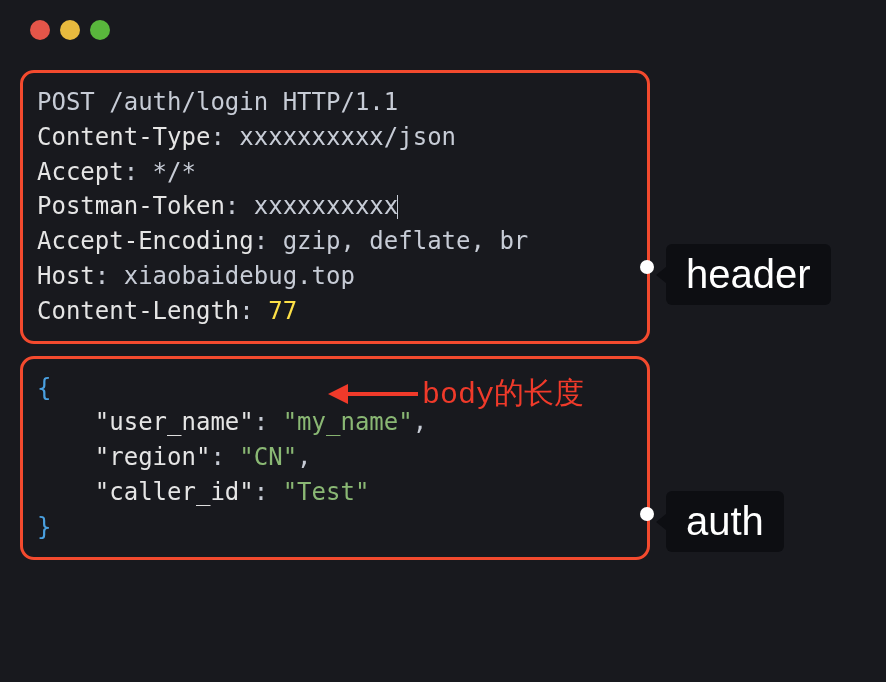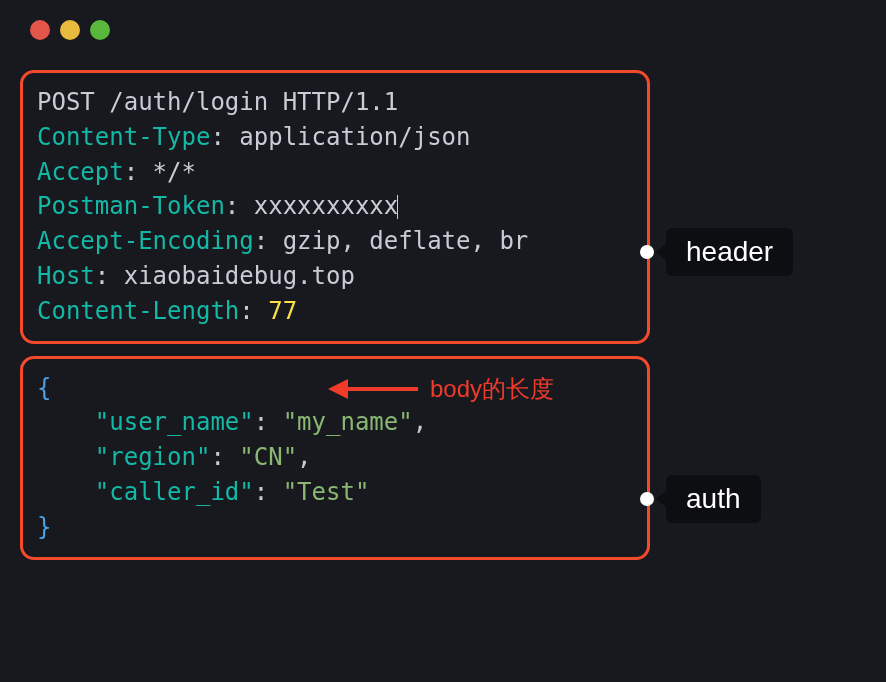--- a/index.html
+++ b/index.html
@@ -39,21 +39,21 @@
       width: 630px;
     }
     
     .code-line {
       font-size: 24px;
       line-height: 1.45;
       white-space: pre;
       color: #c7ccd6;
     }
     
-    .kw-red { color: #14b8a6; }
+    .kw-red { color: #e5e5e5; }
     .kw-white { color: #c7ccd6; }
     .kw-blue { color: #4aa0e0; }
     .kw-green { color: #8ab874; }
     .kw-orange { color: #fde047; }
     
     .cursor {
       display: inline-block;
       width: 1px;
       height: 24px;
       background: #c7ccd6;
@@ -70,24 +70,25 @@
       width: 14px;
       height: 14px;
       border-radius: 50%;
       background: #fff;
       margin-right: 12px;
     }
     .callout-label {
       background: #0d0e12;
       color: #fff;
       font-family: -apple-system, "Helvetica Neue", Arial, sans-serif;
-      font-size: 28px;
+      font-size: 40px;
       padding: 8px 20px;
       border-radius: 6px;
       position: relative;
+      margin-top: 16px;
     }
     .callout-label::before {
       content: "";
       position: absolute;
       left: -10px;
       top: 50%;
       transform: translateY(-50%);
       border-top: 8px solid transparent;
       border-bottom: 8px solid transparent;
       border-right: 10px solid #0d0e12;
@@ -113,38 +114,38 @@
       border-bottom: 10px solid transparent;
       border-right: 20px solid #f03a2a;
     }
     .arrow-line {
       width: 70px;
       height: 4px;
       background: #f03a2a;
     }
     .arrow-text {
       color: #f03a2a;
-      font-size: 24px;
-      font-family: Liberation Sans, sans-serif;
-      margin-left: 12px;
+      font-size: 30px;
+      font-family: Liberation Mono, monospace;
+      margin-left: 4px;
     }
   </style>
 </head>
 <body>
 
 <div class="window-controls">
   <div class="dot dot-red"></div>
   <div class="dot dot-yellow"></div>
   <div class="dot dot-green"></div>
 </div>
 
 <div class="box">
   <div class="code-line"><span class="kw-white">POST /auth/login HTTP/1.1</span></div>
   <div id="headers-container">
-      <div class="code-line"><span class="kw-red">Content-Type</span><span class="kw-white">: </span><span class="kw-white">application/json</span></div>
+      <div class="code-line"><span class="kw-red">Content-Type</span><span class="kw-white">: </span><span class="kw-white">xxxxxxxxxx/json</span></div>
       <div class="code-line"><span class="kw-red">Accept</span><span class="kw-white">: </span><span class="kw-white">*/*</span></div>
       <div class="code-line"><span class="kw-red">Postman-Token</span><span class="kw-white">: </span><span class="kw-white">xxxxxxxxxx</span><span class="cursor"></span></div>
       <div class="code-line"><span class="kw-red">Accept-Encoding</span><span class="kw-white">: </span><span class="kw-white">gzip, deflate, br</span></div>
       <div class="code-line"><span class="kw-red">Host</span><span class="kw-white">: </span><span class="kw-white">xiaobaidebug.top</span></div>
       <div class="code-line"><span class="kw-red">Content-Length</span><span class="kw-white">: </span><span class="kw-orange">77</span></div>
     </div>
 </div>
 
 <div class="box">
   <div class="code-line"><span class="kw-blue">{</span></div>

